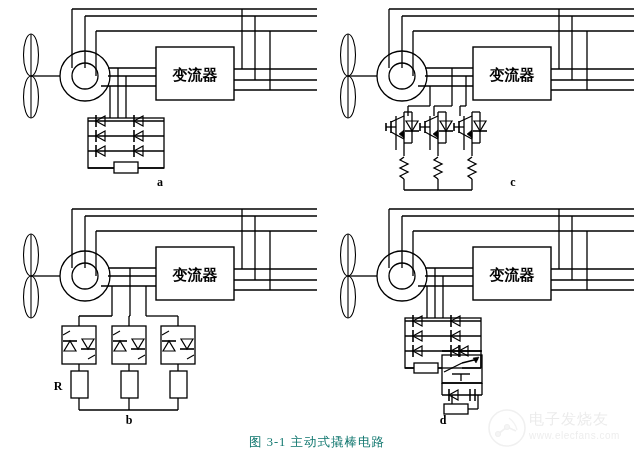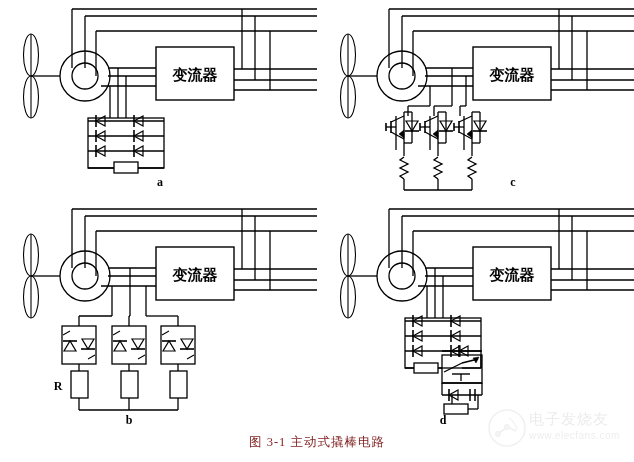--- a/index.html
+++ b/index.html
@@ -10,21 +10,21 @@
   }
   #figure-root{position:absolute;left:0;top:0;width:634px;height:385px;}
   svg.sheet{position:absolute;left:0;top:0;width:634px;height:462px;display:block;}
 
   .cap{
     position:absolute;
     font-family:"Liberation Sans", sans-serif;
     font-size:12px;
     letter-spacing:1px;
     white-space:nowrap;
-    color:#7f1d1d;
+    color:#0f766e;
   }
   #figure-caption{
     left:0;top:434px;width:634px;text-align:center;
     font-family:"Liberation Serif", serif;
     font-size:12.5px;
   }
   .conv-text{
     font-family:"Liberation Sans", sans-serif;
     font-size:15px;
     font-weight:bold;

